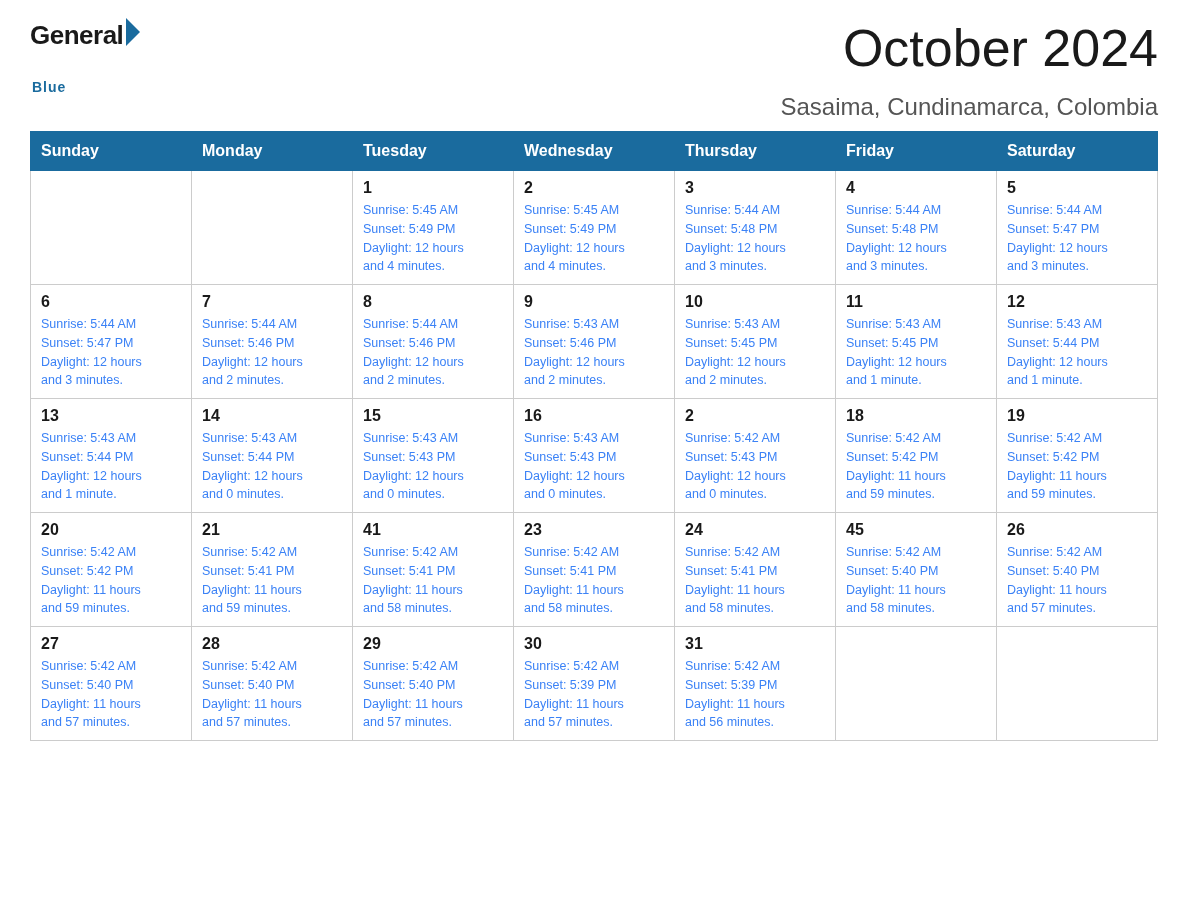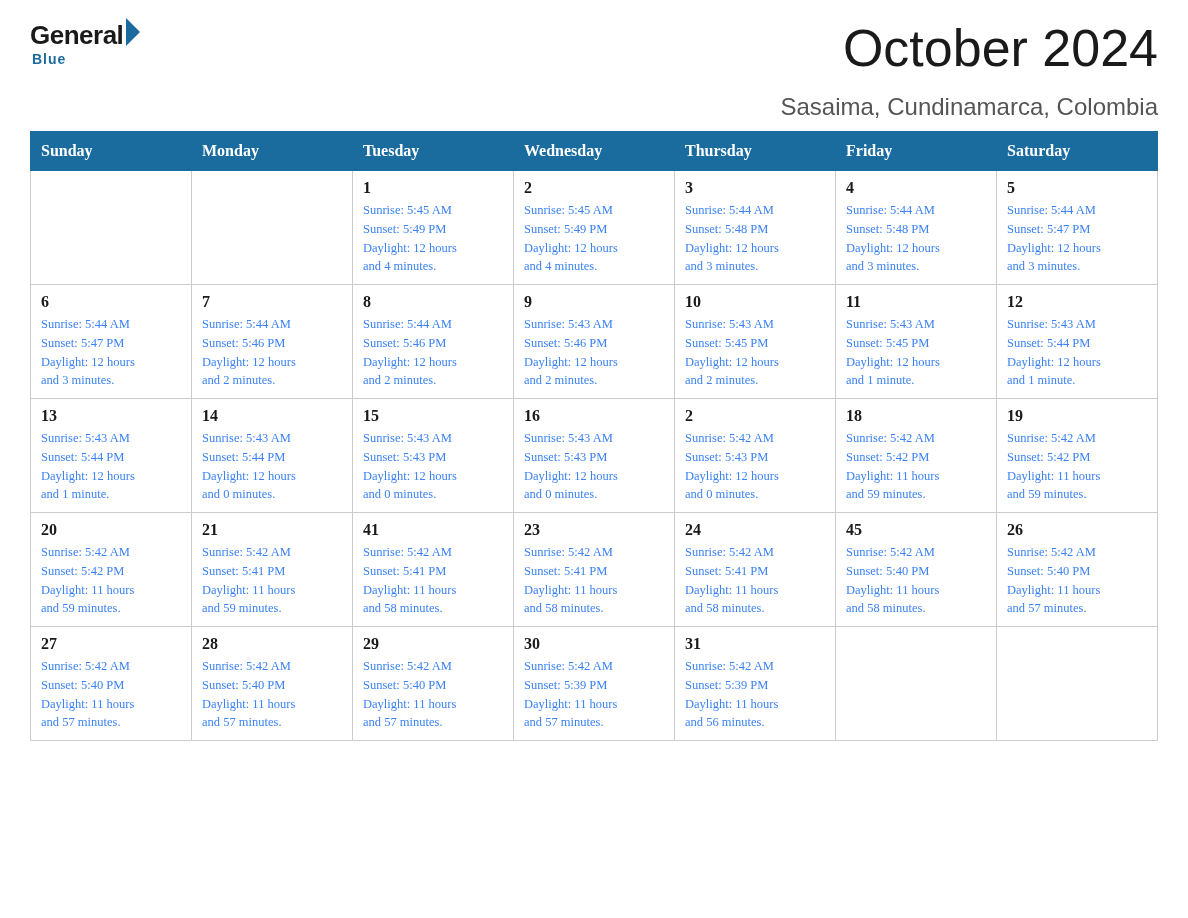--- a/index.html
+++ b/index.html
@@ -45,40 +45,40 @@
       font-weight: bold;
       color: #1a6b9e;
       margin-left: 4px;
     }
     .logo-bottom {
       font-size: 14px;
       color: #1a6b9e;
       margin-left: 2px;
       font-weight: bold;
       letter-spacing: 1px;
+      margin-top: 28px;
     }
     .title-section {
       text-align: right;
     }
     .month-title {
       font-size: 52px;
       font-weight: 300;
       color: #1a1a1a;
       line-height: 1.1;
     }
     .location {
       font-size: 24px;
       color: #555;
       margin-top: 16px;
     }
     .calendar {
       width: 100%;
       border-collapse: collapse;
       margin-top: 2px;
-      font-family: Liberation Serif, serif;
     }
     .calendar thead tr {
       background-color: #1a6b9e;
     }
     .calendar thead th {
       color: #fff;
       font-size: 16px;
       font-weight: 600;
       padding: 10px 10px;
       text-align: left;

